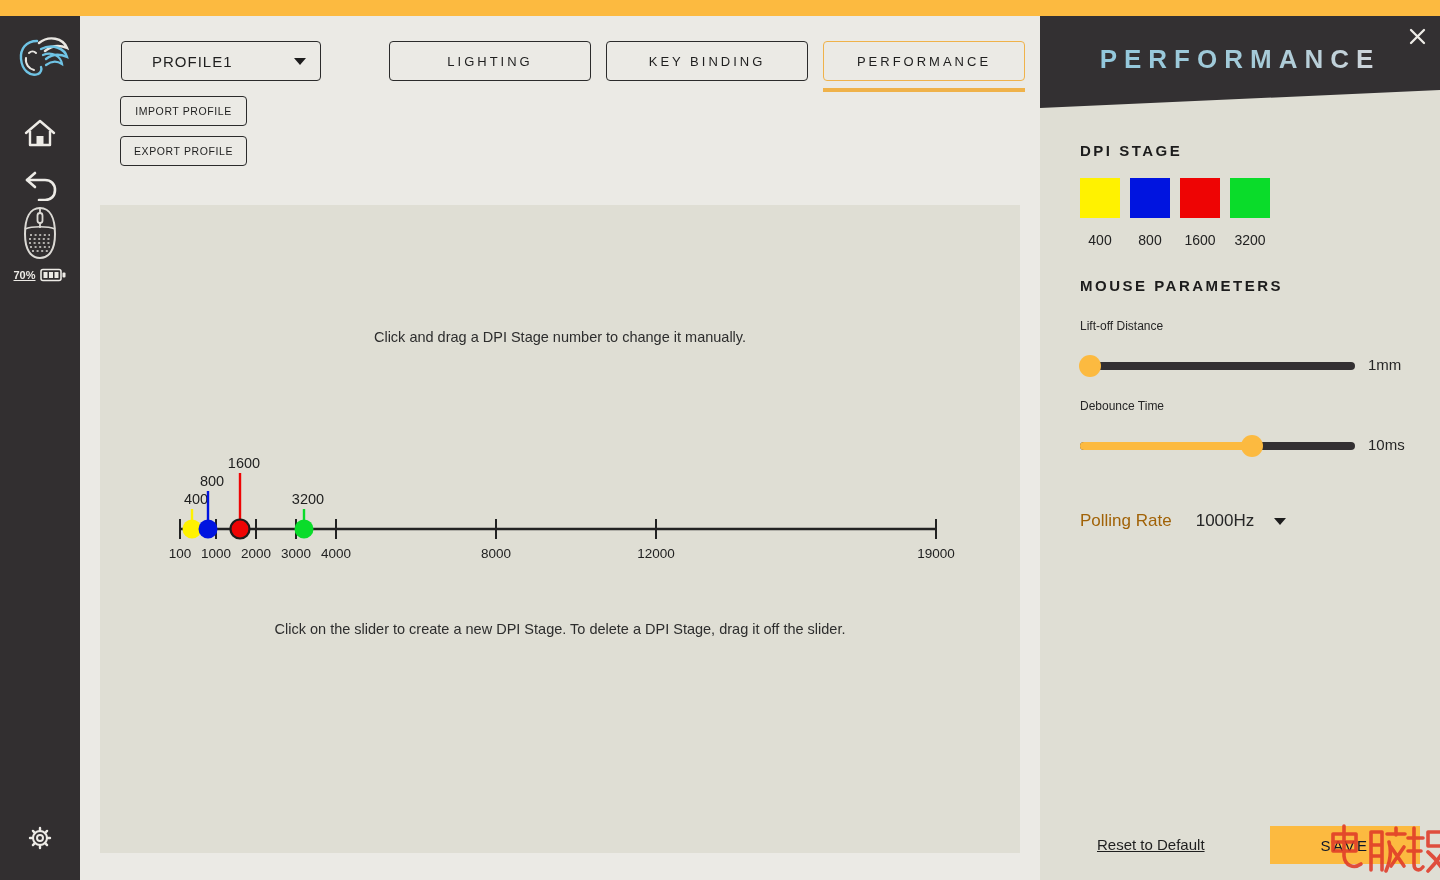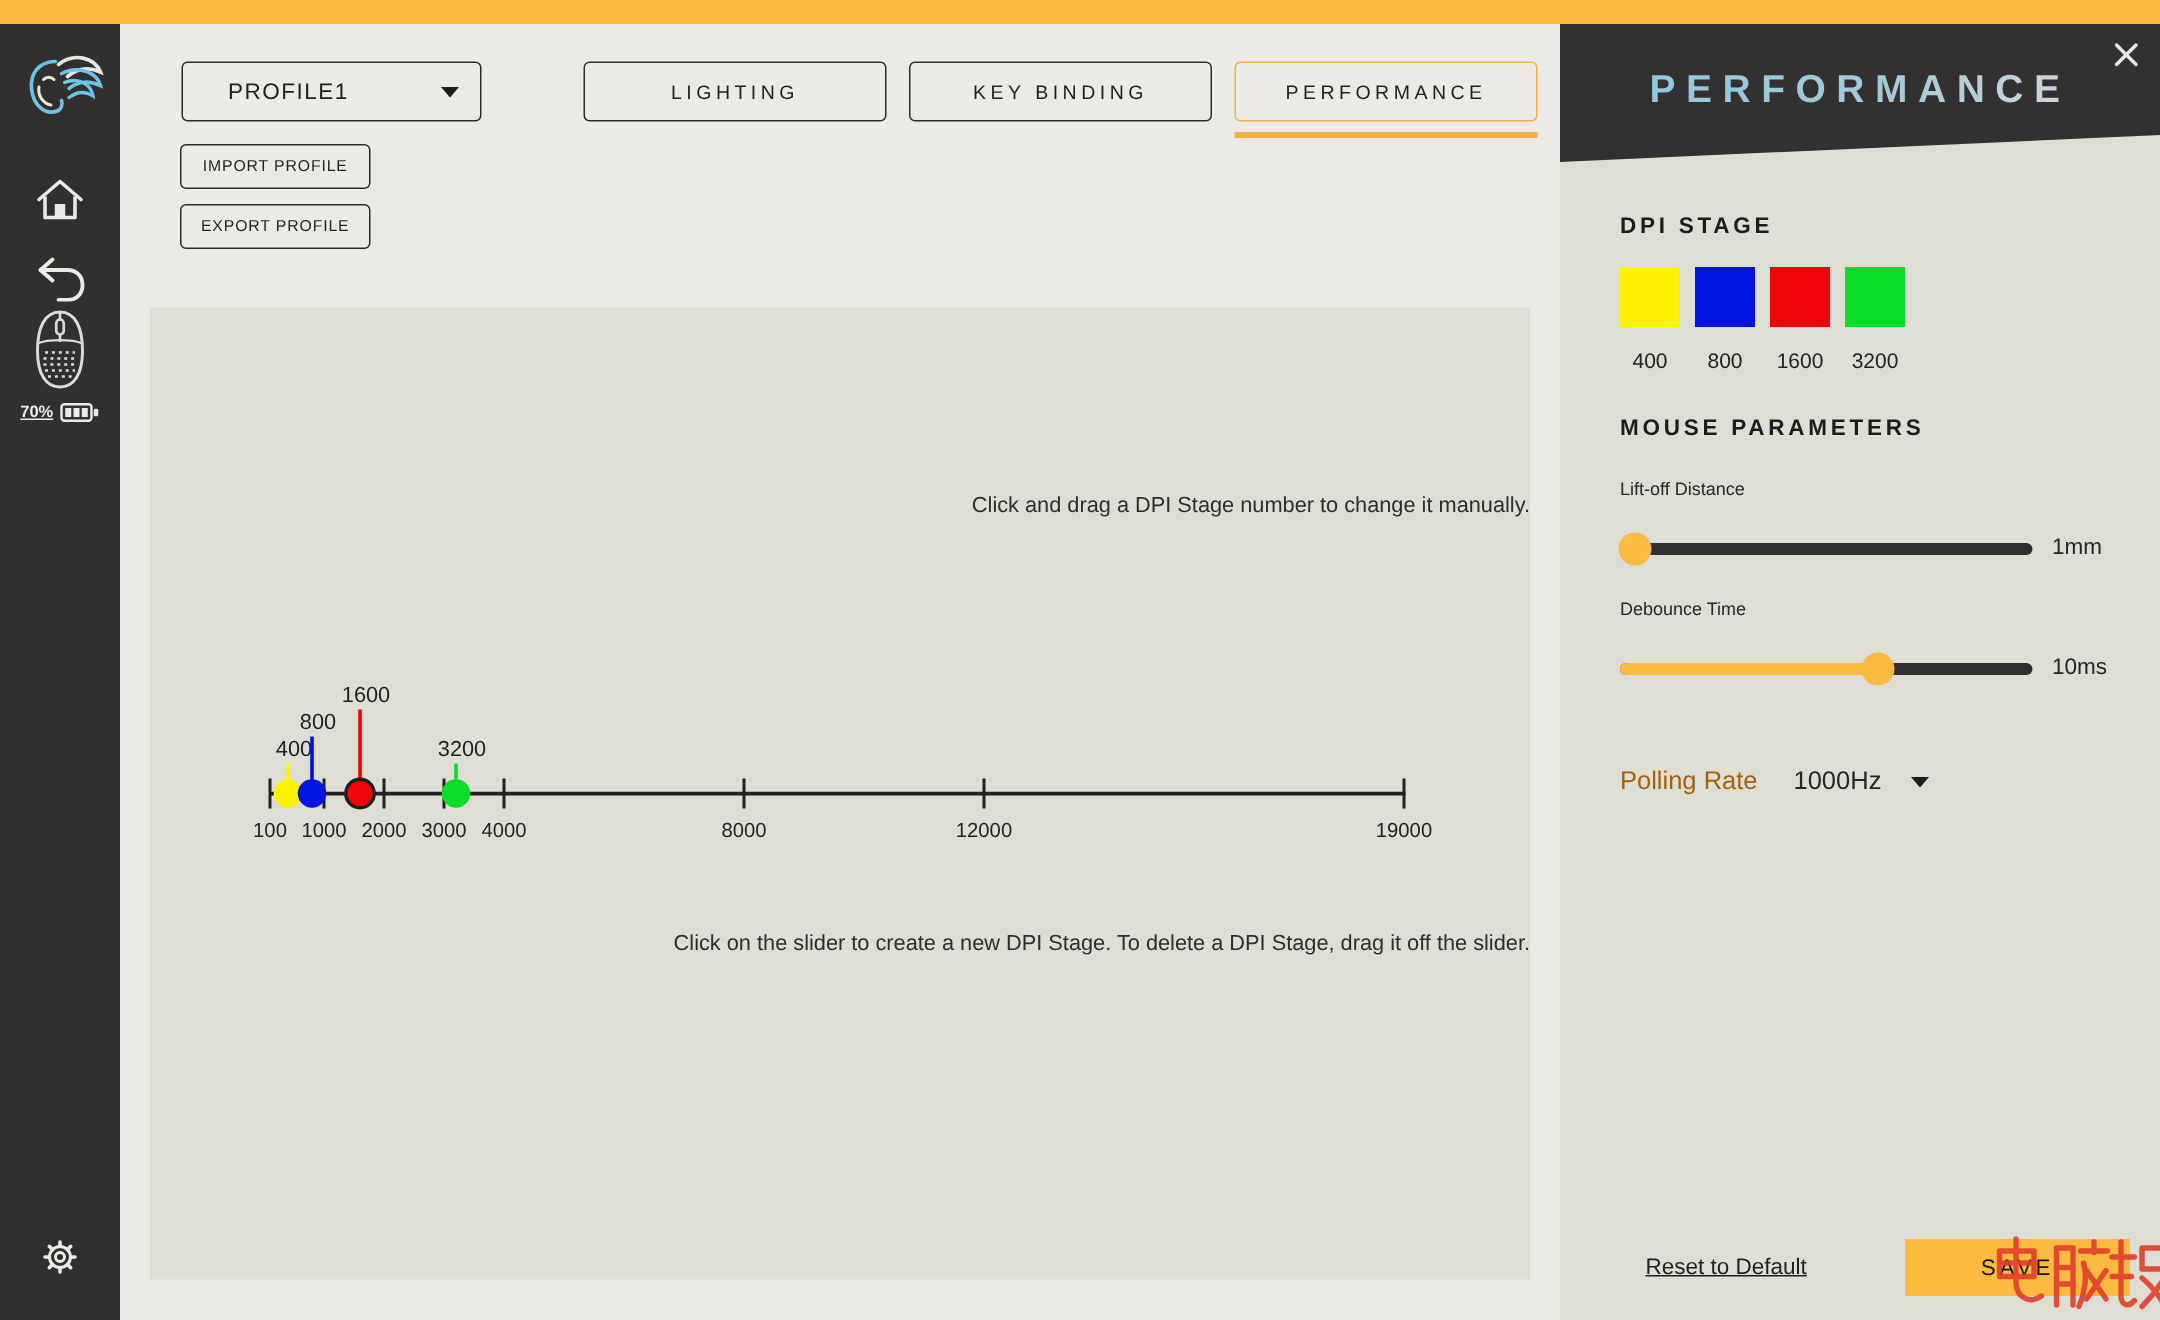--- a/index.html
+++ b/index.html
@@ -24,21 +24,21 @@
 
   .small-btn { position:absolute; left:40px; width:127px; height:30px; border:1.5px solid #2B2B2B; border-radius:4px;
     background:transparent; font-family:inherit; font-size:10.5px; letter-spacing:0.6px; color:#1F1F1F; cursor:pointer; }
 
   .tab { position:absolute; top:25px; width:202px; height:40px; border:1.5px solid #2B2B2B; border-radius:4px;
     background:transparent; font-family:inherit; font-size:13px; letter-spacing:3px; color:#1F1F1F; cursor:pointer; }
   .tab.active { border-color:#EFB24A; }
   .tab-underline { position:absolute; top:72px; width:202px; height:3.5px; background:#EFB24A; }
 
   .dpi-panel { position:absolute; left:20px; top:189px; width:920px; height:648px; background:#DFDED4; }
-  .instruction { position:absolute; left:0; width:920px; text-align:right; font-size:14.5px; color:#2D2D2D; }
+  .instruction { position:absolute; left:0; width:920px; text-align:center; font-size:14.5px; color:#2D2D2D; }
 
   
   .rpanel { position:absolute; left:1040px; top:16px; width:400px; height:864px; background:#DFDED4; z-index:5; }
   .rheader { position:absolute; left:0; top:0; width:400px; height:92px; background:#333032;
     clip-path:polygon(0 0, 100% 0, 100% 74px, 0 92px); }
   .rtitle { position:absolute; left:0; top:28px; width:400px; text-align:center; font-size:26px; font-weight:bold;
     letter-spacing:7px; color:#9CC7D8; background:linear-gradient(90deg,#8BC7DF 0%,#A5CAD7 55%,#E6DADC 100%);
     -webkit-background-clip:text; background-clip:text; -webkit-text-fill-color:transparent; }
   .close-btn { position:absolute; top:9px; right:12px; width:22px; height:22px; display:flex; align-items:center;
     justify-content:center; cursor:pointer; }

